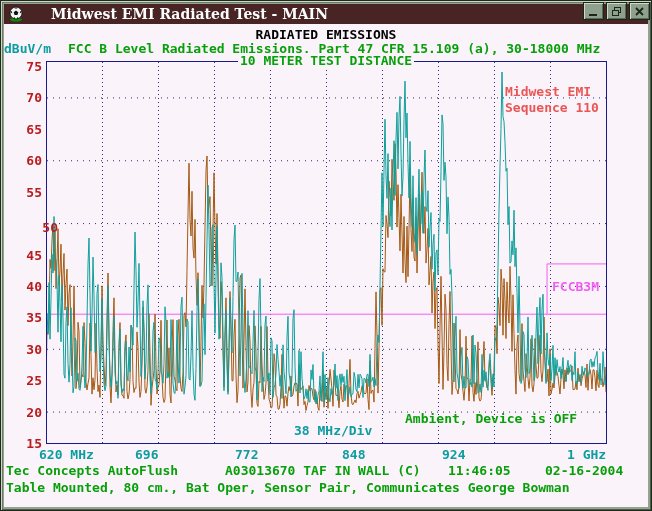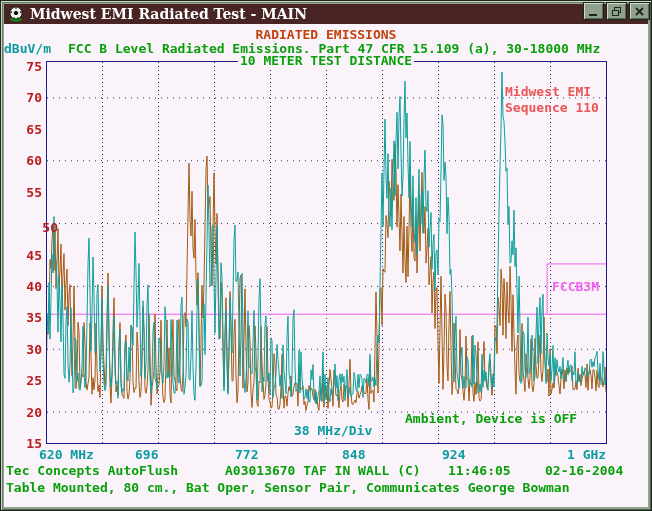--- a/index.html
+++ b/index.html
@@ -4,28 +4,28 @@
 <style>
   html,body{margin:0;padding:0;background:#222;}
   body{width:652px;height:511px;position:relative;overflow:hidden;
        font-family:"DejaVu Sans Mono",monospace;font-weight:bold;font-size:13px;}
   .frame{position:absolute;inset:0;background:#93a48e;border:1px solid #1e281e;
          box-shadow:inset 1px 1px 0 #ccd8c6, inset -1px -1px 0 #4e5c4a, inset 2px 2px 0 #6c7a66;}
   .titlebar{position:absolute;left:4px;top:4px;right:4px;height:20px;background:#482424;
             display:flex;align-items:center;padding-left:4px;}
   .titleicon{width:16px;height:16px;margin-right:6px;flex:0 0 auto;}
   .titletext{color:#ffffff;font-family:"DejaVu Serif",serif;font-weight:bold;font-size:14px;
-             white-space:nowrap;line-height:20px;}
+             white-space:nowrap;line-height:20px;margin-left:21px;}
   .winbtns{position:absolute;right:2px;top:2px;display:flex;}
   .winbtn{width:19px;height:16px;margin-left:2px;background:#8fa08c;border:1px solid #1c271c;
           box-shadow:inset 1px 1px 0 #cfdac9, inset -1px -1px 0 #596955;
           display:flex;align-items:center;justify-content:center;cursor:pointer;}
   .client{position:absolute;left:4px;top:24px;right:4px;bottom:4px;background:#faf3fa;overflow:hidden;}
   .abs{position:absolute;white-space:nowrap;line-height:14px;}
-  .red{color:#c2410c;} .salmon{color:#ea5555;} .green{color:#08a00a;}
+  .red{color:#000000;} .salmon{color:#ea5555;} .green{color:#08a00a;}
   .teal{color:#0d9da0;} .magenta{color:#f25ef2;}
   .center{left:0;right:0;text-align:center;}
   .plotwrap{position:absolute;left:42px;top:37px;width:561px;height:383px;}
   .overplot{background:#faf3fa;padding:0 2px;}
   .ylab{position:absolute;left:0;width:38px;text-align:right;color:#b91c1c;}
   .xlab{position:absolute;color:#0d9da0;top:424px;}
 </style>
 </head>
 <body>
 

